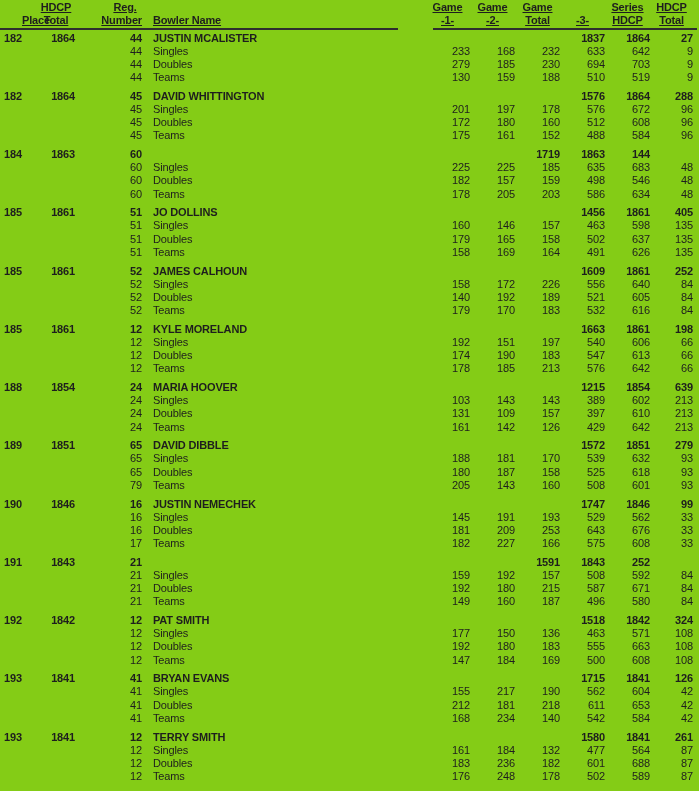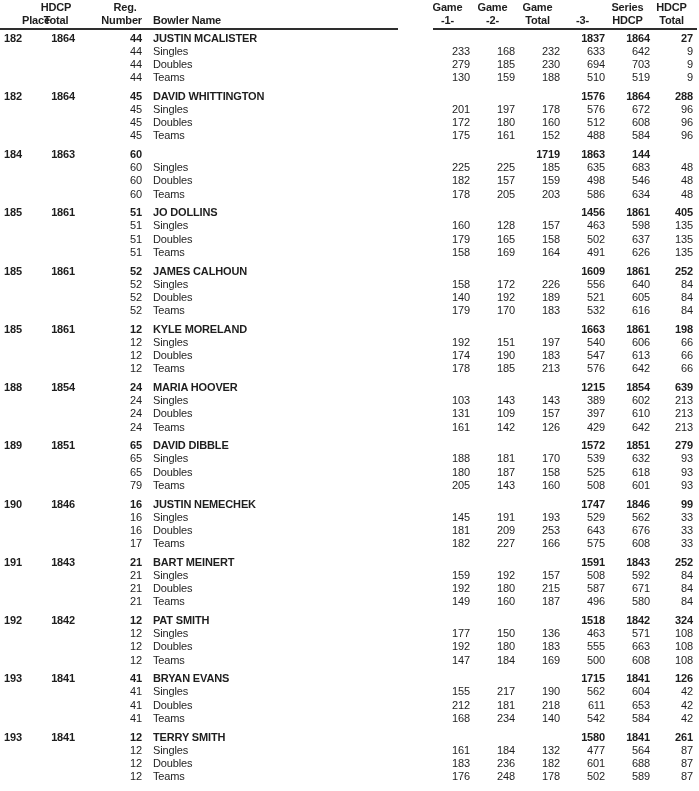--- a/index.html
+++ b/index.html
@@ -38,21 +38,21 @@
     position:absolute; height:2px; background:#2e2e2e; top:27.5px;
   }
   .rule-left  { left:0;     width:398px; }
   .rule-right { left:433px; width:264px; }
   .blocks { position:absolute; top:29.5px; left:0; right:8px; padding-top:2px; }
   .block + .block { margin-top:5.5px; }
 </style>
 </head>
 <body>
 
-<div class="page" style="background: #ffffff; color: rgb(30, 30, 30);">
+<div class="page" style="background: #84cc16; color: rgb(30, 30, 30); text-decoration: underline;">
 
   <div class="hdr">
     <div class="row">
       <div class="c c1"></div>
       <div class="c c2 h-center">HDCP</div>
       <div class="c c3 h-reg1">Reg.</div>
       <div class="c c4"></div>
       <div class="c c5 h-center">Game</div>
       <div class="c c6 h-center">Game</div>
       <div class="c c7 h-center">Game</div>
@@ -242,21 +242,21 @@
       <div class="c c8 bold">1456</div>
       <div class="c c9 bold">1861</div>
       <div class="c c10 bold">405</div>
     </div>
     <div class="row">
       <div class="c c1"></div>
       <div class="c c2"></div>
       <div class="c c3">51</div>
       <div class="c c4">Singles</div>
       <div class="c c5">160</div>
-      <div class="c c6">128</div>
+      <div class="c c6">146</div>
       <div class="c c7">157</div>
       <div class="c c8">463</div>
       <div class="c c9">598</div>
       <div class="c c10">135</div>
     </div>
     <div class="row">
       <div class="c c1"></div>
       <div class="c c2"></div>
       <div class="c c3">51</div>
       <div class="c c4">Doubles</div>
@@ -534,21 +534,20 @@
       <div class="c c9">608</div>
       <div class="c c10">33</div>
     </div>
   </div>
 
   <div class="block">
     <div class="row">
       <div class="c c1 bold">191</div>
       <div class="c c2 bold">1843</div>
       <div class="c c3 bold">21</div>
-      <div class="c c4 bold">BART MEINERT</div>
       <div class="c c5"></div>
       <div class="c c6"></div>
       <div class="c c7"></div>
       <div class="c c8 bold">1591</div>
       <div class="c c9 bold">1843</div>
       <div class="c c10 bold">252</div>
     </div>
     <div class="row">
       <div class="c c1"></div>
       <div class="c c2"></div>

